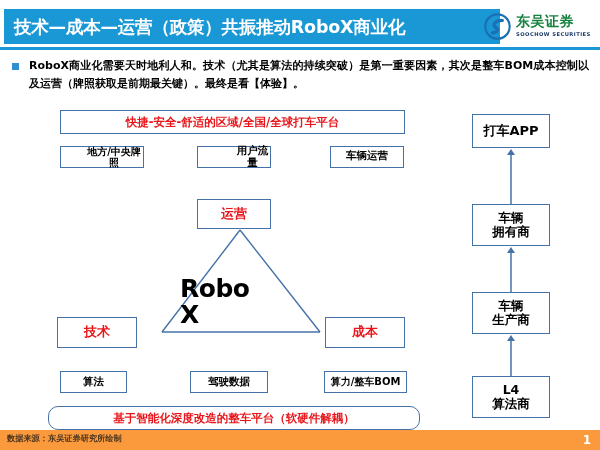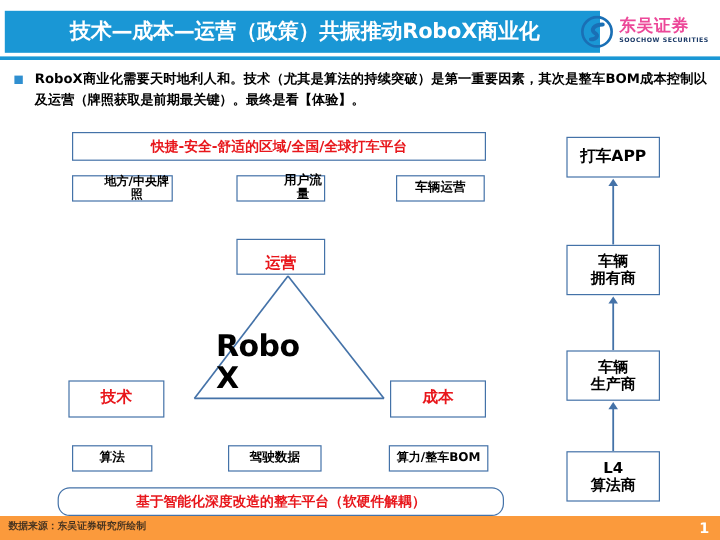--- a/index.html
+++ b/index.html
@@ -35,21 +35,20 @@
     left: 14px; top: 13px;
     width: 480px;
     height: 28px;
     line-height: 28px;
     color: #ffffff;
     font-size: 17.5px;
     font-weight: bold;
     letter-spacing: -0.2px;
     white-space: nowrap;
     font-family: "DejaVu Sans", "Liberation Sans", sans-serif;
-    text-align: center;
   }
   .header-rule {
     position: absolute;
     left: 0; top: 47px;
     width: 600px; height: 3px;
     background: #1a97d5;
   }
 
   
   .logo {
@@ -60,21 +59,21 @@
   .logo-mark {
     position: absolute;
     left: 0; top: 2px;
     width: 27px; height: 27px;
   }
   .logo-text-cn {
     position: absolute;
     left: 32px; top: 2px;
     font-size: 14px;
     font-weight: bold;
-    color: #ec4899;
+    color: #15803d;
     letter-spacing: 0.5px;
     white-space: nowrap;
   }
   .logo-text-en {
     position: absolute;
     left: 32px; top: 20px;
     font-size: 5.2px;
     font-weight: bold;
     color: #1b3a67;
     letter-spacing: 0.45px;
@@ -195,34 +194,34 @@
   <div class="box red" style="left:60px; top:110px; width:345px; height:24px; font-size:11.5px;">
     <span>快捷-安全-舒适的区域/全国/全球打车平台</span>
   </div>
 
   <div class="box" style="left:60px; top:146px; width:84px; height:22px; font-size:10px;padding-left:24px;">
     <span>地方/中央牌照</span>
   </div>
   <div class="box" style="left:197px; top:146px; width:74px; height:22px; font-size:10.5px;padding-left:37px;">
     <span>用户流量</span>
   </div>
-  <div class="box" style="left:330px; top:146px; width:74px; height:22px; font-size:10.5px;">
+  <div class="box" style="left:330px; top:146px; width:74px; height:22px; font-size:10.5px;font-family:Liberation Mono, monospace;">
     <span>车辆运营</span>
   </div>
 
   <svg class="tri-svg" viewBox="0 0 320 110">
 
     <line x1="160" y1="2" x2="82" y2="104" stroke="#4472a8" stroke-width="1.4"></line>
 
     <line x1="160" y1="2" x2="240" y2="104" stroke="#4472a8" stroke-width="1.4"></line>
 
     <line x1="82" y1="104" x2="240" y2="104" stroke="#4472a8" stroke-width="1.4"></line>
   </svg>
 
-  <div class="box red" style="left:197px; top:199px; width:74px; height:30px; font-size:13px;align-items:flex-end;">
+  <div class="box red" style="left:197px; top:199px; width:74px; height:30px; font-size:13px;">
     <span>运营</span>
   </div>
 
   <div class="robox">
     <span>Robo</span><br>
     <span>X</span>
   </div>
 
   <div class="box red" style="left:57px; top:317px; width:80px; height:31px; font-size:13px;">
     <span>技术</span>

